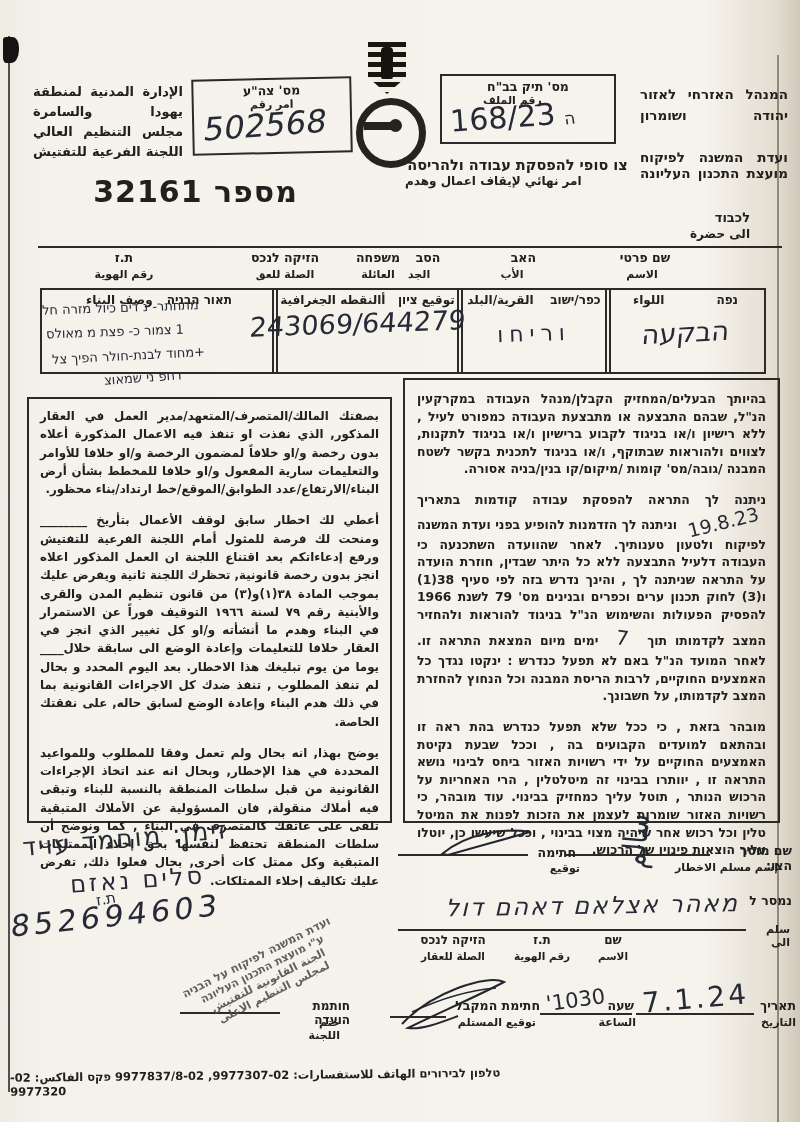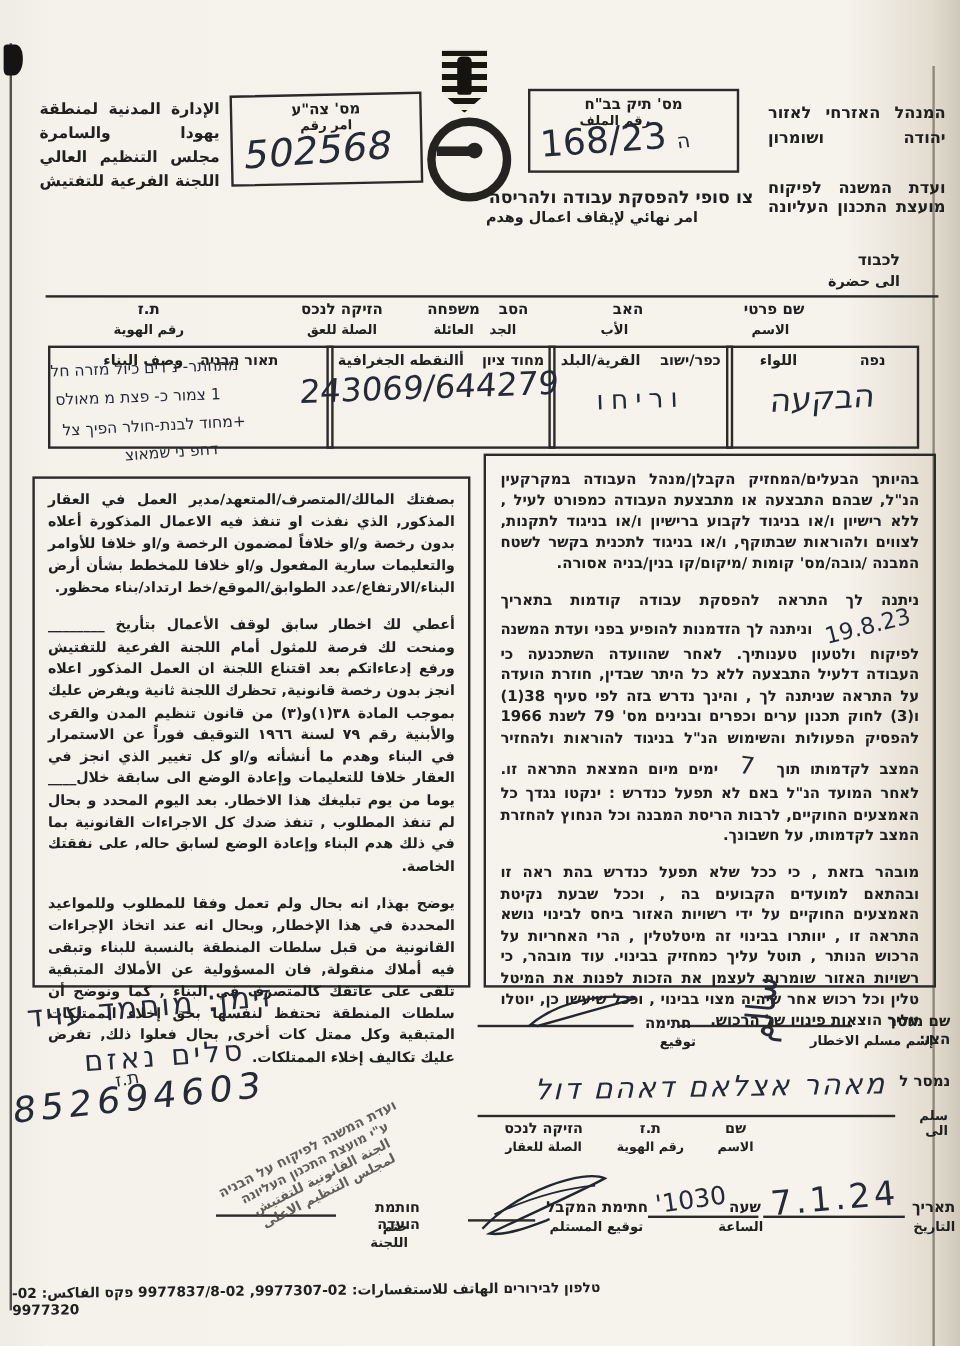--- a/index.html
+++ b/index.html
@@ -63,20 +63,21 @@
   </div>
 
   <div class="abs" style="left:356px;top:98px;width:56px;height:56px;border-radius:50%;border:7px solid #13120e;opacity:.92;">
     <div class="abs" style="left:1px;top:17px;width:30px;height:8px;background:#13120e;"></div>
     <div class="abs" style="left:26px;top:14px;width:13px;height:13px;background:#13120e;border-radius:50%;"></div>
   </div>
 
   <div class="abs rtl he" style="left:390px;top:157px;width:255px;text-align:center;font-size:14.5px;">צו סופי להפסקת עבודה ולהריסה</div>
   <div class="abs rtl ar" style="left:405px;top:174px;width:225px;text-align:left;font-size:12px;">امر نهائي لإيقاف اعمال وهدم</div>
 
+  <div class="abs rtl" style="left:88px;top:174px;width:215px;text-align:center;font-size:30px;font-weight:bold;letter-spacing:1px;">מספר 32161</div>
 
   <div class="abs rtl he" style="left:688px;top:210px;width:62px;font-size:13px;">לכבוד</div>
   <div class="abs rtl ar" style="left:684px;top:227px;width:66px;font-size:12px;">الى حضرة</div>
 
   <div class="abs thinline" style="left:38px;top:246px;width:744px;"></div>
 
   <div>
     <div class="abs rtl he" style="left:610px;top:250px;width:70px;text-align:center;font-size:12.5px;">שם פרטי</div>
     <div class="abs rtl ar" style="left:612px;top:268px;width:60px;text-align:center;font-size:11px;">الاسم</div>
     <div class="abs rtl he" style="left:488px;top:250px;width:48px;text-align:right;font-size:12.5px;">האב</div>
@@ -102,21 +103,21 @@
   <div class="abs box" style="left:457px;top:288px;width:150px;height:82px;">
     <div class="cellhead">
         <span class="he">כפר/ישוב</span>
         <span class="ar">القرية/البلد</span>
       </div>
     <div class="hw" style="text-align:center;font-size:22px;margin-top:14px;letter-spacing:6px;transform:rotate(-2deg);">וריחו</div>
   </div>
 
   <div class="abs box" style="left:272px;top:288px;width:187px;height:82px;">
     <div class="cellhead">
-        <span class="he">מחוד ציון</span>
+        <span class="he">توقيع ציון</span>
         <span class="ar">أالنقطه الجغرافية</span>
       </div>
   </div>
   <div class="abs hw" style="left:250px;top:308px;font-size:27px;transform:skewX(-6deg) rotate(-2deg);">243069/644279</div>
 
   <div class="abs box" style="left:40px;top:288px;width:234px;height:82px;">
     <div class="cellhead" style="justify-content:center;gap:14px;">
         <span class="he">תאור הבניה</span>
         <span class="ar">وصف البناء</span>
       </div>

